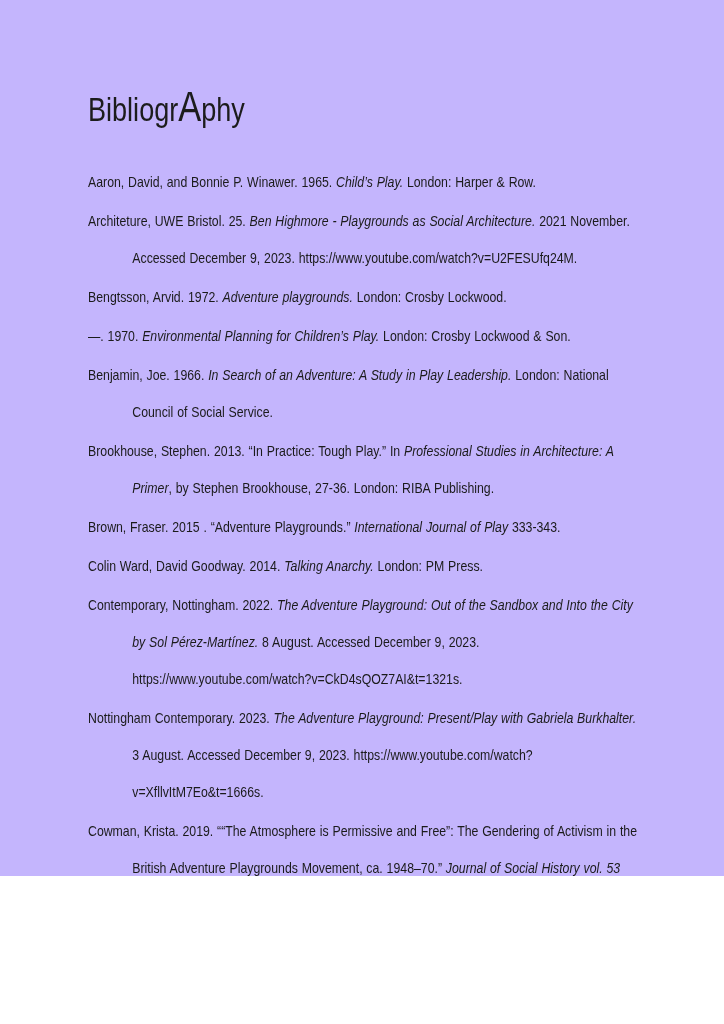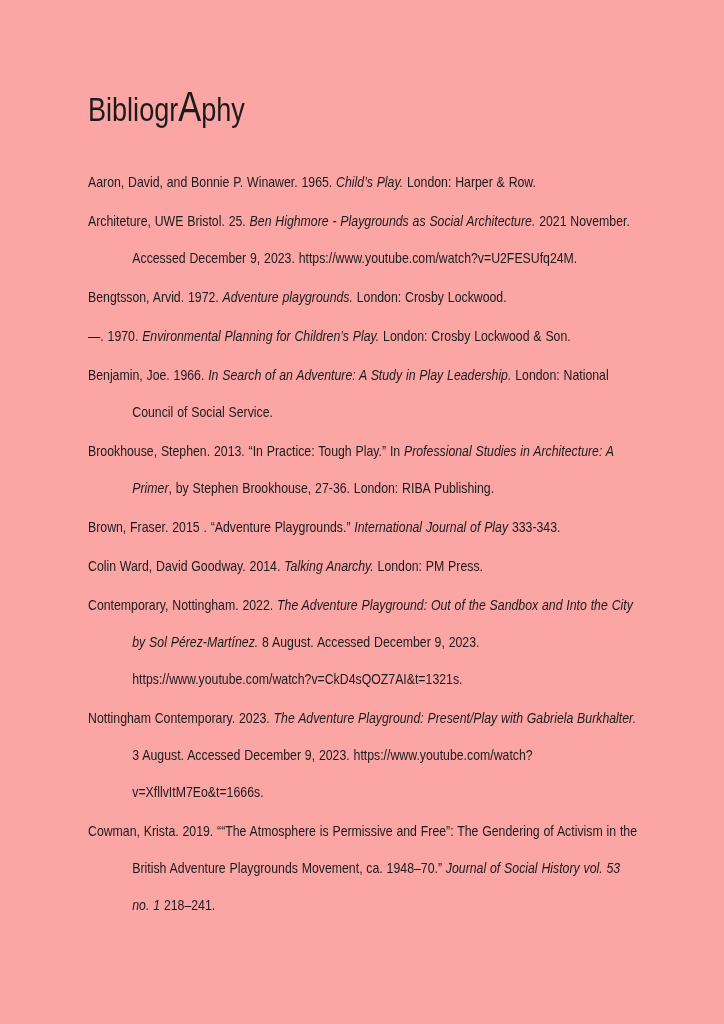--- a/index.html
+++ b/index.html
@@ -3,22 +3,22 @@
 <meta charset="utf-8">
 <style>
   html, body {
     margin: 0;
     padding: 0;
     background: #ffffff;
   }
   .page {
     position: relative;
     width: 724px;
-    height: 1024px;
-    background: #fca5a5;
+    height: 876px;
+    background: #c4b5fd;
     overflow: hidden;
     font-family: "Liberation Sans", "DejaVu Sans", sans-serif;
     color: #1b1b1b;
   }
   
   .content {
     position: absolute;
     left: 88px;
     top: 84px;
     width: 670px;

